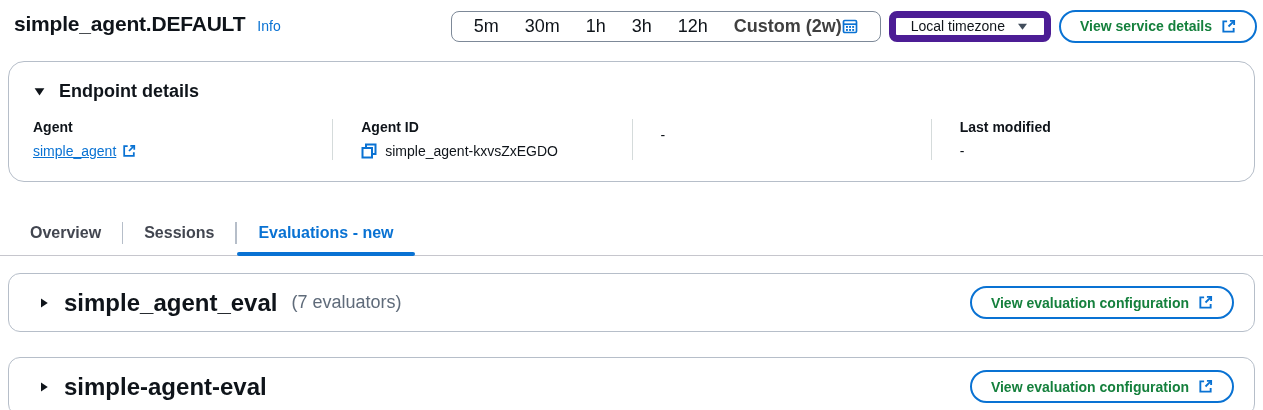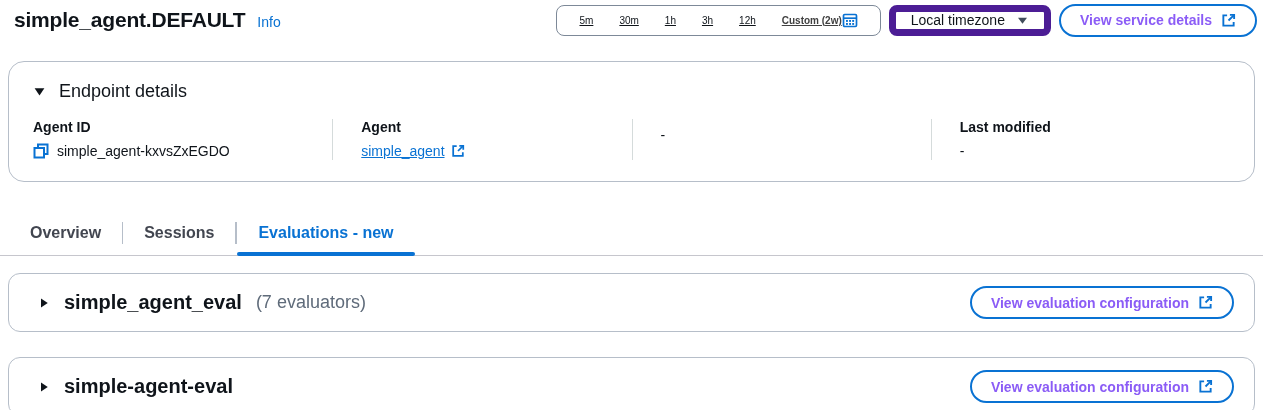--- a/index.html
+++ b/index.html
@@ -6,54 +6,54 @@
   html, body { width: 1263px; height: 410px; overflow: hidden; }
   body {
     font-family: "Liberation Sans", sans-serif;
     background: #ffffff;
     color: #0f141a;
     font-size: 14px;
   }
 
   
   .topbar {
-    display: flex; justify-content: space-between; align-items: center;
-    height: 40px; padding: 0 6px 0 14px;
+    display: flex; justify-content: space-between; 
+    height: 40px; padding: 12px 6px 0 14px;
   }
   .title-group { display: flex; align-items: baseline; gap: 12px; }
   .page-title { font-size: 21px; font-weight: 700; letter-spacing: -0.2px; }
   .info-link { color: #0972d3; font-size: 14px; text-decoration: none; cursor: pointer; }
   .controls { display: flex; align-items: center; gap: 8px; }
 
   .time-range {
     display: flex; align-items: center; height: 31px;
     border: 1px solid #7d8998; border-radius: 8px; padding: 0 9px; background: #fff;
   }
-  .time-opt { padding: 0 13px; font-size: 10px; color: #0f141a; cursor: pointer; white-space: nowrap; text-decoration: underline; }
+  .time-opt { padding: 0 13px; font-size: 18px; color: #0f141a; cursor: pointer; white-space: nowrap; }
   .time-opt.custom { color: #404040; font-weight: 700; display: flex; align-items: center; }
 
   .tz-btn {
     display: flex; align-items: center; gap: 11px; height: 31px;
     border: 7px solid #4c1d95; border-radius: 8px; padding: 0 15px;
     background: #fff; font-size: 14px; color: #0f141a; cursor: pointer;
   }
 
   .pill-btn {
     display: flex; align-items: center; gap: 9px; height: 33px;
     border: 2px solid #0972d3; border-radius: 17px; padding: 0 19px;
-    background: #fff; color: #8b5cf6; font-weight: 700; font-size: 14px;
+    background: #fff; color: #15803d; font-weight: 700; font-size: 14px;
     cursor: pointer; white-space: nowrap;
   }
 
   
   .endpoint-card {
     margin: 21px 8px 0; border: 1px solid #b6bec9; border-radius: 16px;
     padding: 19px 24px 21px; background: #fff;
   }
-  .card-heading { display: flex; align-items: center; gap: 13px; font-size: 18px; font-weight: 400; }
+  .card-heading { display: flex; align-items: center; gap: 13px; font-size: 18px; font-weight: 700; }
   .fields { display: grid; grid-template-columns: 1fr 1fr 1fr 1fr; margin-top: 17px; }
   .field { padding-right: 16px; }
   .field + .field { border-left: 1px solid #d5dbdb; padding-left: 28px; }
   .field-label { font-weight: 700; font-size: 14px; }
   .field-value { margin-top: 7px; font-size: 14px; display: flex; align-items: center; gap: 8px; min-height: 18px; }
   .ext-link { color: #0972d3; text-decoration: underline; cursor: pointer; display: inline-flex; align-items: center; gap: 6px; }
 
   
   .tabs-wrap { margin-top: 33px; border-bottom: 1px solid #c6c6cd; text-align: center; }
   .tabs { display: flex; align-items: stretch; padding-left: 9px; }
@@ -69,21 +69,21 @@
   }
 
   
   .eval-card {
     margin: 17px 8px 0; height: 59px; border: 1px solid #b6bec9; border-radius: 12px;
     display: flex; align-items: center; justify-content: space-between;
     padding: 0 20px 0 29px; background: #fff;
   }
   .eval-card.second { margin-top: 25px; }
   .eval-left { display: flex; align-items: center; gap: 14px; }
-  .eval-title { font-size: 20px; font-weight: 700; }
+  .eval-title { font-size: 24px; font-weight: 700; }
   .eval-count { font-size: 18px; color: #5f6b7a; }
 
   .icon { display: inline-flex; flex: none; }
   .caret { color: #414d5c; }
   .tri { color: #0f141a; cursor: pointer; }
 </style>
 </head>
 <body>
 
 <div class="topbar">
@@ -147,49 +147,49 @@
       <svg width="13" height="13" viewBox="0 0 16 16">
           <path d="M2 4h12l-6 9z" fill="currentColor"></path>
         </svg>
     </span>
     <span>Endpoint details</span>
   </div>
 
   <div class="fields">
 
     <div class="field">
-      <div class="field-label">Agent ID</div>
-      <div class="field-value">
-        <span class="icon">
-          <svg width="16" height="16" viewBox="0 0 16 16">
-            <rect x="5" y="1.5" width="9.5" height="9.5" fill="none" stroke="#0972d3" stroke-width="2"></rect>
-            <rect x="1.5" y="5" width="9.5" height="9.5" fill="#ffffff" stroke="#0972d3" stroke-width="2"></rect>
-          </svg>
-        </span>
-        <span>simple_agent-kxvsZxEGDO</span>
-      </div>
-    </div>
-
-    <div class="field">
       <div class="field-label">Agent</div>
       <div class="field-value">
         <a class="ext-link">
           <span>simple_agent</span>
           <span class="icon">
             <svg width="14" height="14" viewBox="0 0 16 16" stroke="#0972d3" fill="none" stroke-width="2">
               <path d="M13.5 9.5v4h-11v-11h4"></path>
                 <path d="M9.5 2h4.5v4.5"></path>
                 <path d="M13.8 2.2L8 8"></path>
             </svg>
           </span>
         </a>
       </div>
     </div>
 
     <div class="field">
+      <div class="field-label">Agent ID</div>
+      <div class="field-value">
+        <span class="icon">
+          <svg width="16" height="16" viewBox="0 0 16 16">
+            <rect x="5" y="1.5" width="9.5" height="9.5" fill="none" stroke="#0972d3" stroke-width="2"></rect>
+            <rect x="1.5" y="5" width="9.5" height="9.5" fill="#ffffff" stroke="#0972d3" stroke-width="2"></rect>
+          </svg>
+        </span>
+        <span>simple_agent-kxvsZxEGDO</span>
+      </div>
+    </div>
+
+    <div class="field">
       <div class="field-value">-</div>
     </div>
 
     <div class="field">
       <div class="field-label">Last modified</div>
       <div class="field-value">-</div>
     </div>
   </div>
 </div>
 

